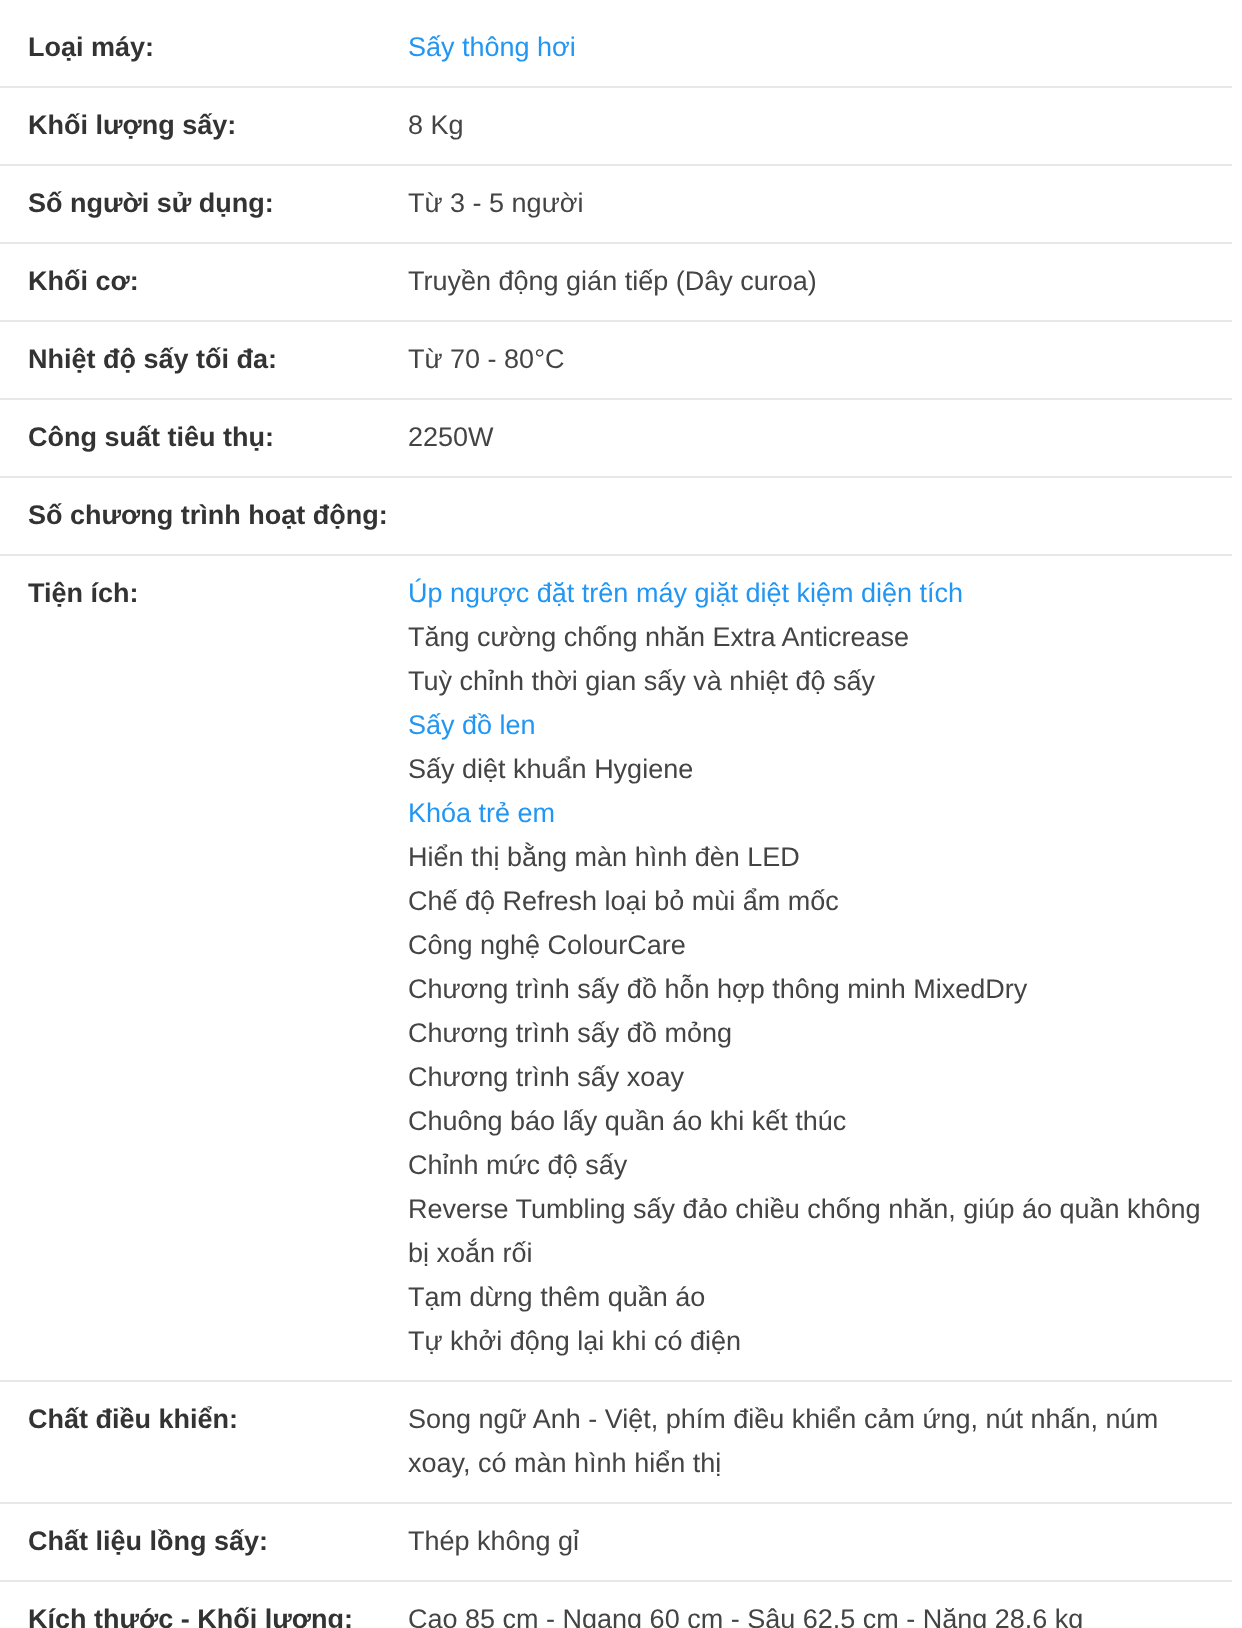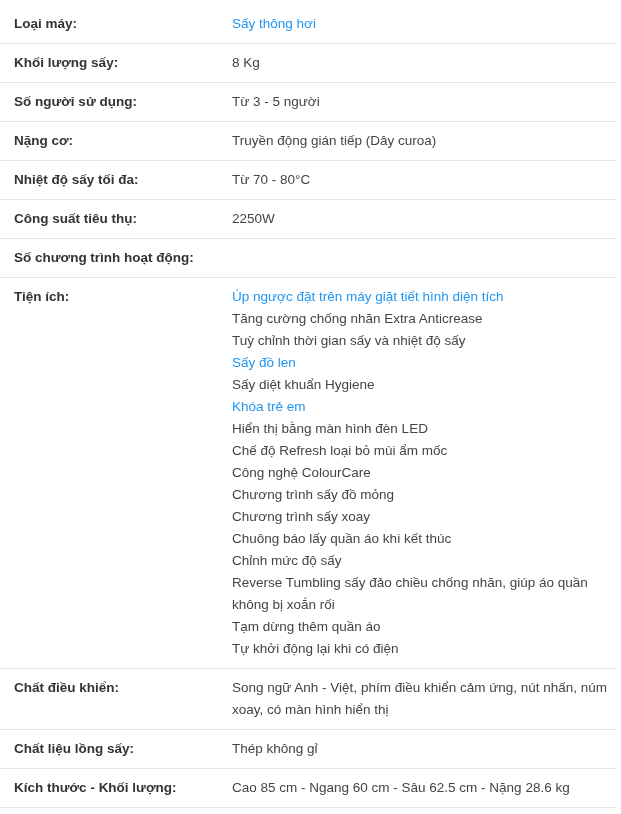--- a/index.html
+++ b/index.html
@@ -42,21 +42,20 @@
   }
   .spec-values {
     width: 404px;
     font-size: 13.5px;
     color: var(--value-color);
     line-height: 22px;
   }
   .spec-line {
     display: block;
     line-height: 22px;
-    margin-left: 28px;
   }
   a.spec-line.link {
     color: var(--link-color);
     text-decoration: none;
     cursor: pointer;
   }
 </style>
 </head>
 <body>
 
@@ -74,21 +73,21 @@
           <div class="spec-line">8 Kg</div>
         </div>
       </div>
       <div class="spec-row">
         <div class="spec-label">Số người sử dụng:</div>
         <div class="spec-values">
           <div class="spec-line">Từ 3 - 5 người</div>
         </div>
       </div>
       <div class="spec-row">
-        <div class="spec-label">Nặng cơ:</div>
+        <div class="spec-label">Khối cơ:</div>
         <div class="spec-values">
           <div class="spec-line">Truyền động gián tiếp (Dây curoa)</div>
         </div>
       </div>
       <div class="spec-row">
         <div class="spec-label">Nhiệt độ sấy tối đa:</div>
         <div class="spec-values">
           <div class="spec-line">Từ 70 - 80°C</div>
         </div>
       </div>
@@ -97,29 +96,30 @@
         <div class="spec-values">
           <div class="spec-line">2250W</div>
         </div>
       </div>
       <div class="spec-row">
         <div class="spec-label">Số chương trình hoạt động:</div>
       </div>
       <div class="spec-row">
         <div class="spec-label">Tiện ích:</div>
         <div class="spec-values">
-          <a class="spec-line link" href="#">Úp ngược đặt trên máy giặt tiết hình diện tích</a>
+          <a class="spec-line link" href="#">Úp ngược đặt trên máy giặt diệt kiệm diện tích</a>
           <div class="spec-line">Tăng cường chống nhăn Extra Anticrease</div>
           <div class="spec-line">Tuỳ chỉnh thời gian sấy và nhiệt độ sấy</div>
           <a class="spec-line link" href="#">Sấy đồ len</a>
           <div class="spec-line">Sấy diệt khuẩn Hygiene</div>
           <a class="spec-line link" href="#">Khóa trẻ em</a>
           <div class="spec-line">Hiển thị bằng màn hình đèn LED</div>
           <div class="spec-line">Chế độ Refresh loại bỏ mùi ẩm mốc</div>
           <div class="spec-line">Công nghệ ColourCare</div>
+          <div class="spec-line">Chương trình sấy đồ hỗn hợp thông minh MixedDry</div>
           <div class="spec-line">Chương trình sấy đồ mỏng</div>
           <div class="spec-line">Chương trình sấy xoay</div>
           <div class="spec-line">Chuông báo lấy quần áo khi kết thúc</div>
           <div class="spec-line">Chỉnh mức độ sấy</div>
           <div class="spec-line">Reverse Tumbling sấy đảo chiều chống nhăn, giúp áo quần không bị xoắn rối</div>
           <div class="spec-line">Tạm dừng thêm quần áo</div>
           <div class="spec-line">Tự khởi động lại khi có điện</div>
         </div>
       </div>
       <div class="spec-row">

